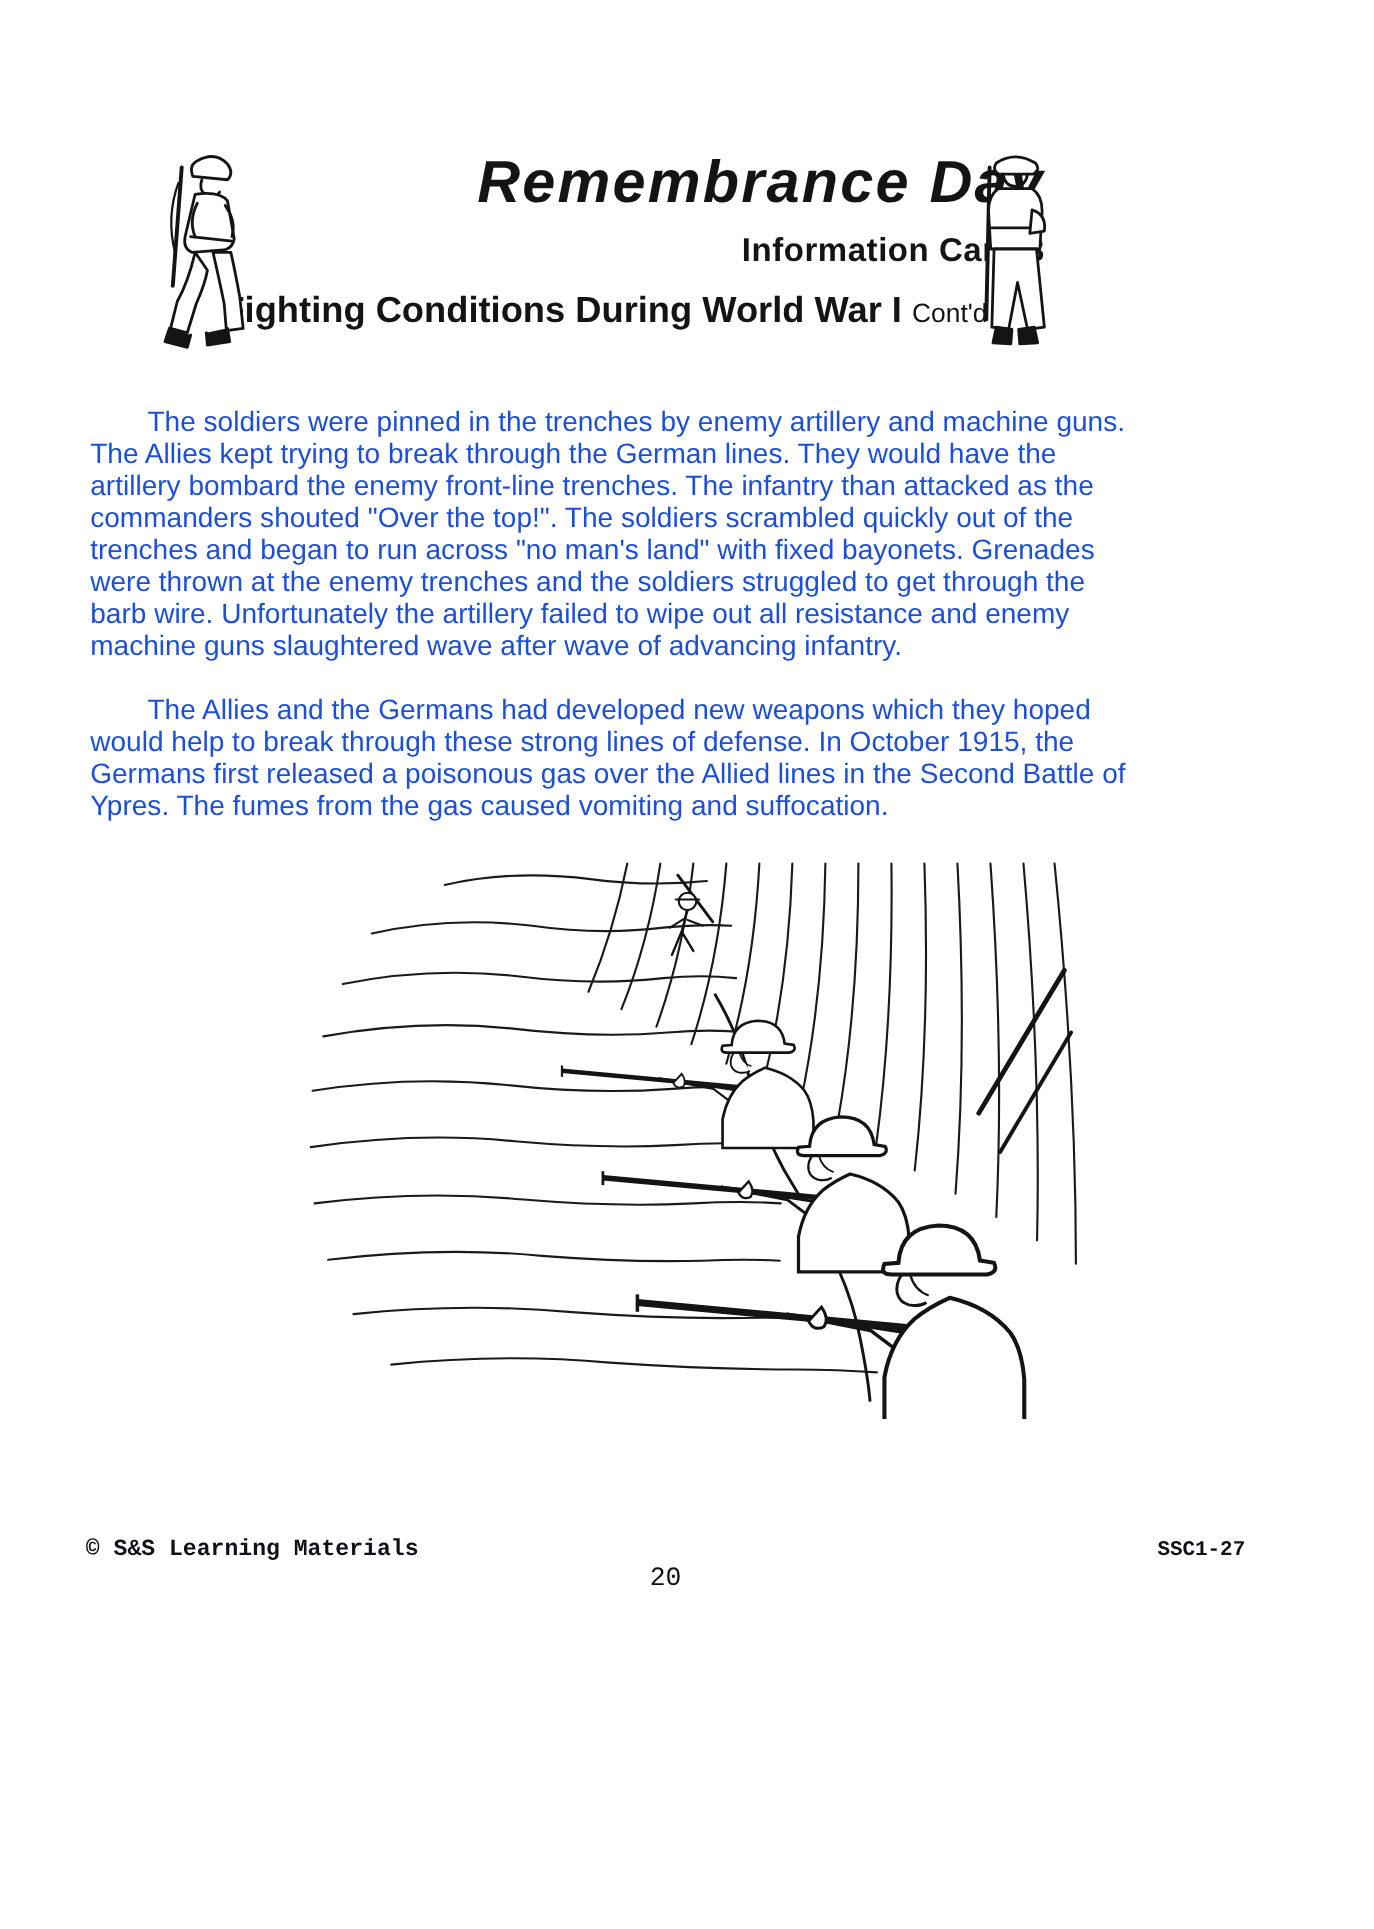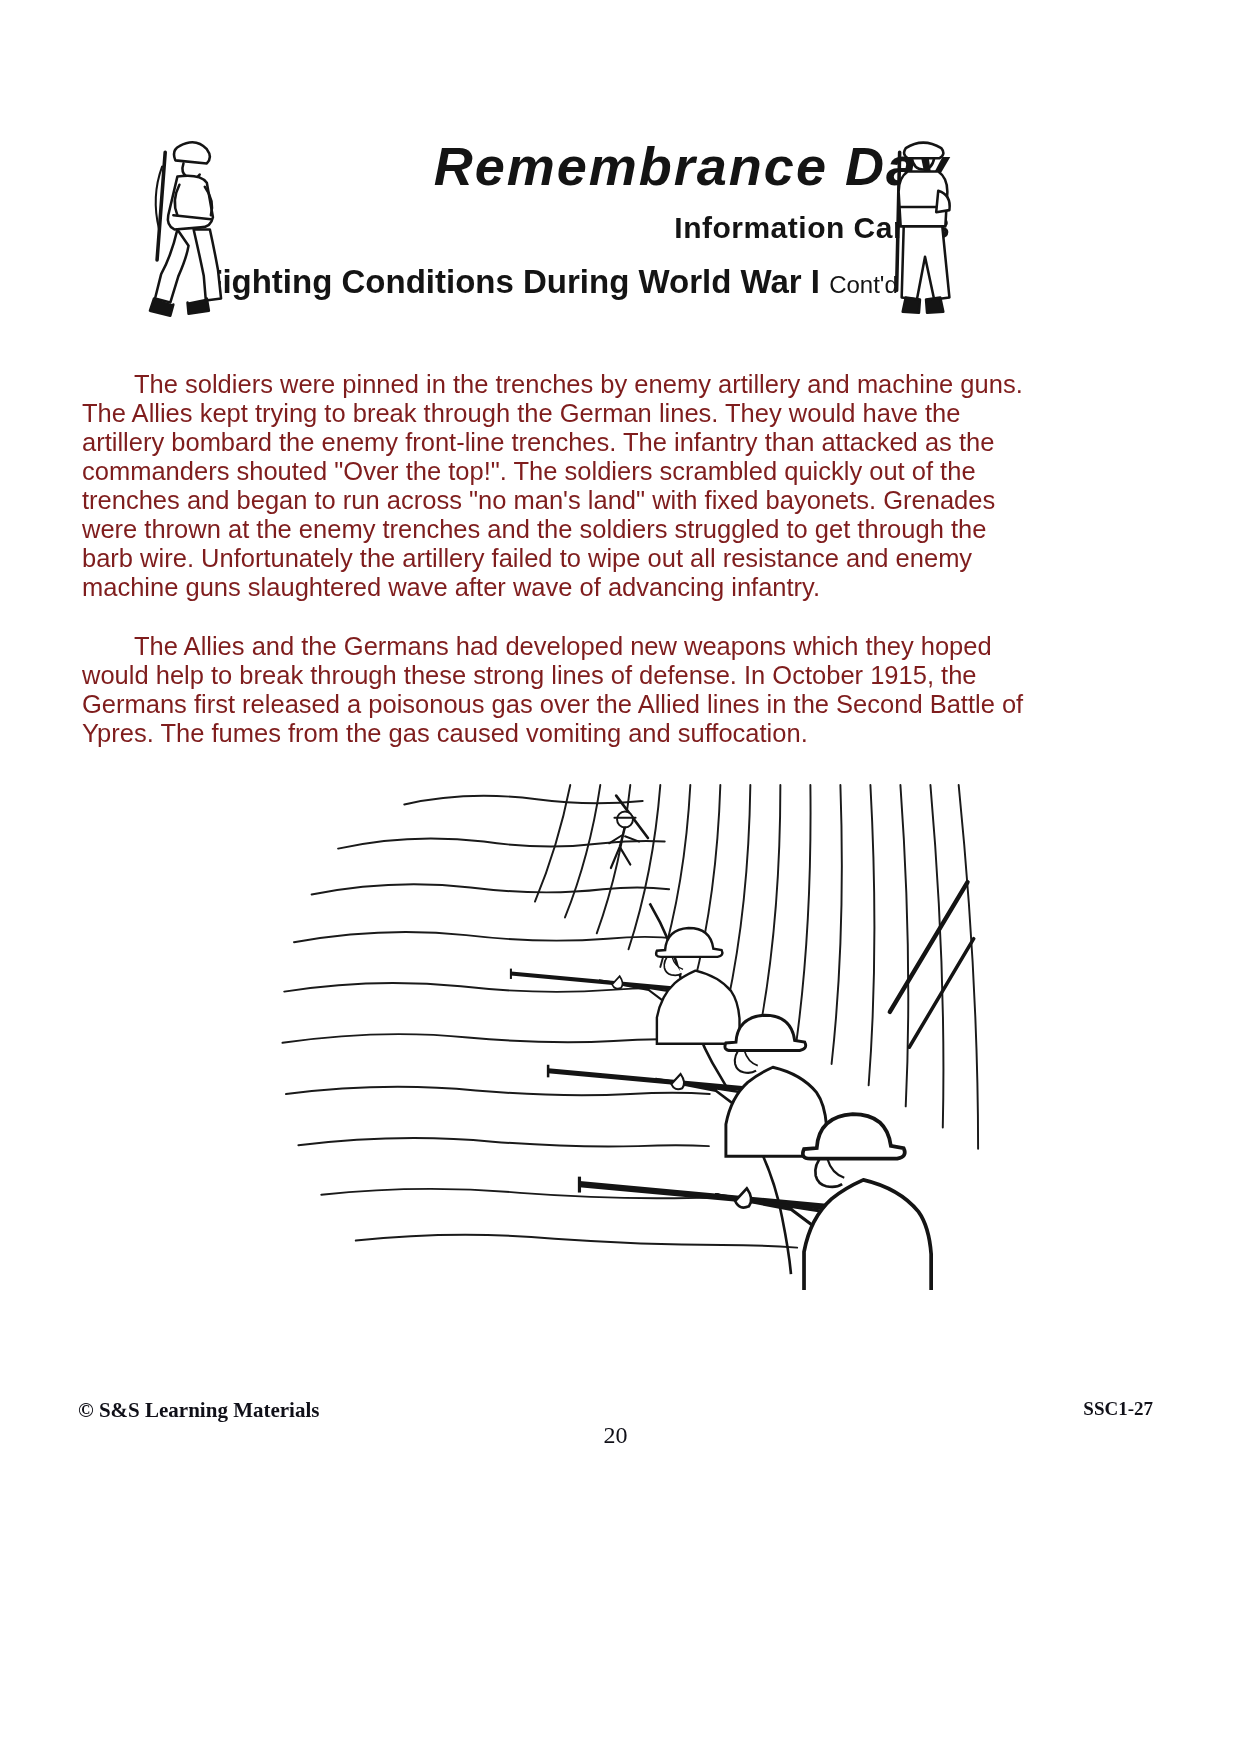--- a/index.html
+++ b/index.html
@@ -56,41 +56,41 @@
     font-size: 24px;
     font-weight: normal;
   }
 
   
   .body-text {
     margin: 34px 82px 0 82px;
     width: 950px;
     font-size: 25.5px;
     line-height: 29px;
-    color: #7f1d1d;
+    color: #1d4ed8;
   }
   .body-text p {
     margin: 0 0 30px 0;
     text-indent: 52px;
   }
 
   
   .illustration {
     margin: 6px auto 0 auto;
     width: 770px;
     height: 512px;
   }
   .illustration svg, .clipart svg { display: block; width: 100%; height: 100%; }
 
   
   .footer {
     position: absolute;
-    left: 78px; right: 96px; top: 1398px;
+    left: 78px; right: 117px; top: 1398px;
     height: 30px;
-    font-family: Liberation Serif, serif;
+    font-family: Liberation Mono, monospace;
     font-size: 21px;
     color: #101018;
   }
   .footer .copyright { position: absolute; left: 0; font-weight: bold; }
   .footer .page-number {
     position: absolute; left: 50%; transform: translateX(-50%);
     font-size: 24px;
     margin-top: 24px;
   }
   .footer .code { position: absolute; right: 0; font-size: 19px; font-weight: bold; }

